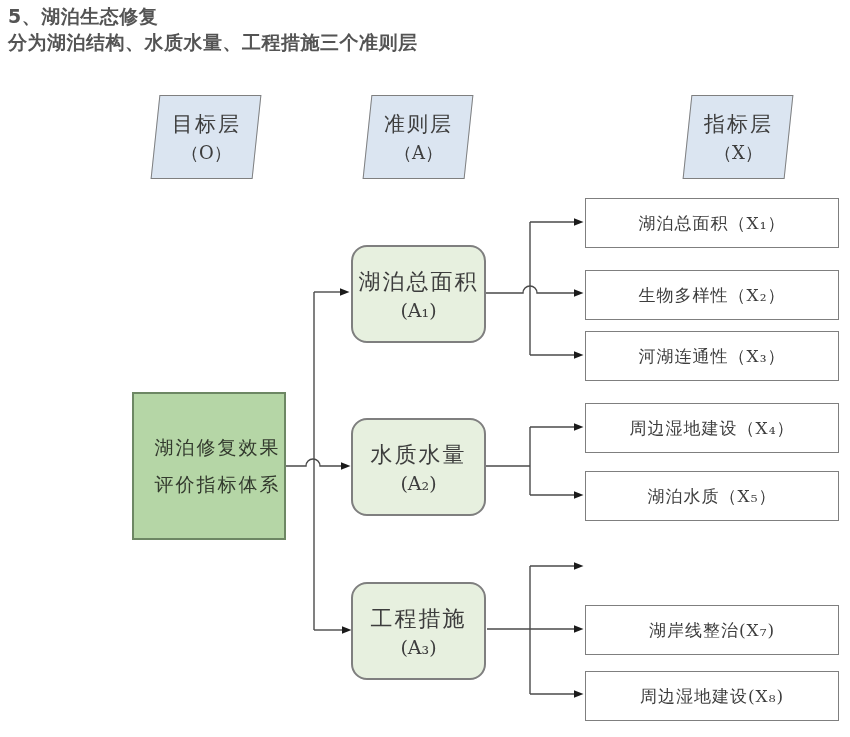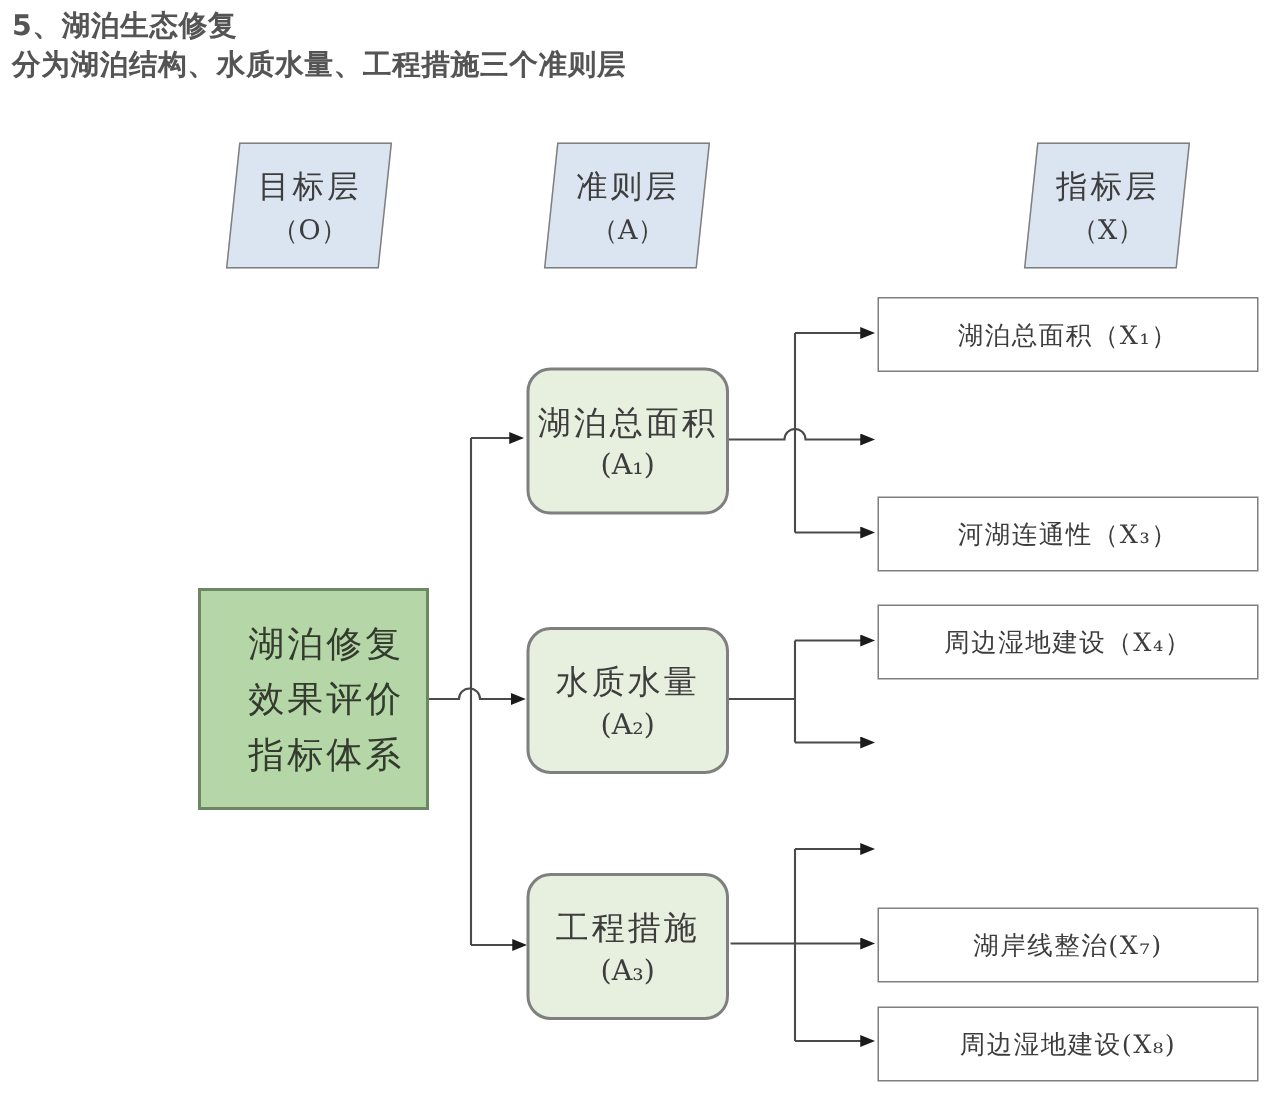--- a/index.html
+++ b/index.html
@@ -29,21 +29,21 @@
   .pgram-name { font-size:21px; letter-spacing:2px; white-space:nowrap; }
   .pgram-code { font-size:18px; margin-top:3px; }
 
   .goal-box {
     position:absolute; left:132px; top:392px; width:150px; height:144px;
     background:var(--goal-fill,#b5d6a6);
     border:2px solid var(--goal-border,#6d8764);
     display:flex; align-items:center; justify-content:center;
   }
   .goal-text {
-    width:128px; text-align:center; font-size:24px; line-height:37px;
+    width:128px; text-align:center; font-size:19px; line-height:37px;
     letter-spacing:2px; color:#333a2e;margin-left:17px;
   }
 
   .crit-box {
     position:absolute; left:351px; width:131px; height:94px;
     background:var(--criterion-fill,#e7f0df);
     border:2px solid var(--box-border,#7f7f7f); border-radius:16px;
     display:flex; flex-direction:column; align-items:center; justify-content:center;
     color:var(--text-color,#3d3d3d);
   }
@@ -126,18 +126,20 @@
   <div class="crit-box" style="top:418px">
     <div class="crit-label">水质水量</div>
     <div class="crit-code">(A₂)</div>
   </div>
   <div class="crit-box" style="top:582px">
     <div class="crit-label">工程措施</div>
     <div class="crit-code">(A₃)</div>
   </div>
 
   <div class="ind-box" style="top:198px">湖泊总面积（X₁）</div>
+  <div class="ind-box" style="top:270px">生物多样性（X₂）</div>
   <div class="ind-box" style="top:331px">河湖连通性（X₃）</div>
   <div class="ind-box" style="top:403px">周边湿地建设（X₄）</div>
+  <div class="ind-box" style="top:471px">湖泊水质（X₅）</div>
   <div class="ind-box" style="top:605px">湖岸线整治(X₇)</div>
   <div class="ind-box" style="top:671px">周边湿地建设(X₈)</div>
 
 </div>
 
 </body></html>

